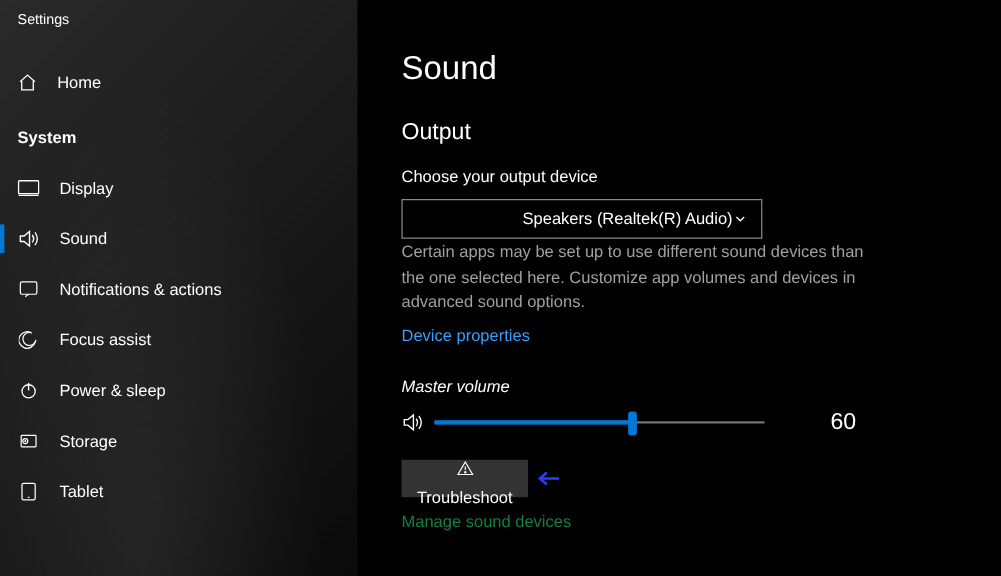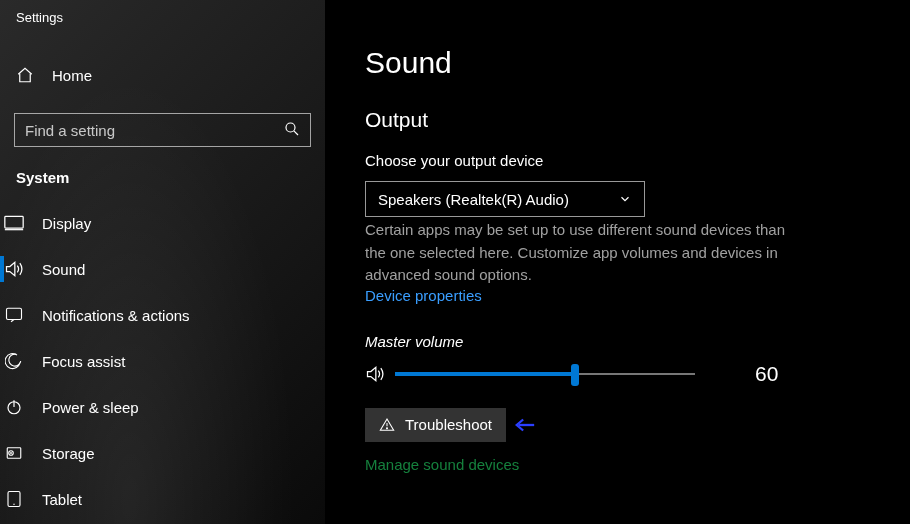--- a/index.html
+++ b/index.html
@@ -16,49 +16,49 @@
   .home-row .label { font-size: 15px; }
 
   .search-wrap { margin: 18px 14px 0 14px; position: relative; }
   .search-input { width: 100%; height: 34px; background: transparent; border: 1px solid rgba(255,255,255,0.6); color: #fff; font-size: 15px; padding: 0 36px 0 10px; outline: none; }
   .search-input::placeholder { color: rgba(255,255,255,0.75); }
   .search-icon { position:absolute; right:10px; top:7px; width:18px; height:18px; pointer-events:none; }
 
   .section-head { font-size: 15px; font-weight: 600; margin: 22px 0 14px 16px; }
 
   .nav { list-style:none; }
-  .nav-item { display:flex; align-items:center; gap:18px; height:46px; padding-left:4px; font-size:15px; cursor:pointer; position:relative; }
+  .nav-item { display:flex; align-items:center; gap:18px; height:46px; padding-left:16px; font-size:15px; cursor:pointer; position:relative; }
   .nav-item .icon { width:20px; display:flex; align-items:center; justify-content:center; }
   .nav-item.active::before { content:""; position:absolute; left:0; top:10px; bottom:10px; width:4px; background:#0078d4; }
   .highlight-oval { position:absolute; left:2px; top:2px; width:132px; height:40px; border-radius:50%; background:rgba(180,180,0,0.55); z-index:-1; }
 
   
   .main { flex:1; background:#000; padding: 46px 60px 0 40px; overflow:hidden; }
   .page-title { font-size: 30px; font-weight: 400; margin-bottom: 28px; }
   .section-title { font-size: 21px; font-weight: 400; margin-bottom: 20px; }
   .field-label { font-size: 15px; margin-bottom: 12px; }
 
-  .select { width: 280px; height: 36px; border:1px solid rgba(255,255,255,0.6); display:flex; align-items:center; justify-content:space-between; padding:11px 12px; font-size:15px; cursor:pointer; }
+  .select { width: 328px; height: 36px; border:1px solid rgba(255,255,255,0.6); display:flex; align-items:center; justify-content:flex-end; padding:11px 12px; font-size:15px; cursor:pointer; }
   .select .chev { width:14px; height:14px; }
 
   .help-text { font-size: 15px; color:#a0a0a0; line-height:1.5; margin-top:2px; max-width: 440px; }
-  .link { color:#3a9eff; font-size:15px; cursor:pointer; display:inline-block; }
+  .link { color:#3a9eff; font-size:15px; margin-top:10px; cursor:pointer; display:inline-block; }
   .link2 { color:#15803d; font-size:15px; margin-top:14px; cursor:pointer; display:inline-block; }
 
   .vol-label { font-size:15px; margin-top:28px;font-style:italic; }
   .vol-row { display:flex; align-items:center; margin-top:12px; }
   .vol-icon { width:20px; margin-right:10px; }
   .slider { position:relative; width:300px; height:20px; }
   .track-full { position:absolute; left:0; right:0; top:9px; height:2px; background:#777; }
   .track-fill { position:absolute; left:0; top:8px; height:4px; background:#0078d4; width:60%; }
   .thumb { position:absolute; top:0; width:8px; height:22px; background:#0078d4; border-radius:3px; left:calc(60% - 4px); }
   .vol-value { margin-left:60px; font-size:21px; }
 
   .troubleshoot-row { margin-top:22px; display:flex; align-items:center; gap:8px; }
-  .troubleshoot-btn { background:#333; border:none; color:#fff; height:34px; padding:0 14px; font-size:15px; display:inline-flex; align-items:center; gap:10px; cursor:pointer; }
+  .troubleshoot-btn { background:#333; border:none; color:#fff; height:34px; padding:0 14px; font-size:15px; display:inline-flex; align-items:center; gap:10px; cursor:pointer;flex-direction:column; }
   .troubleshoot-btn svg { width:16px; height:16px; }
   .blue-arrow { width:22px; height:16px; }
 
   svg { display:block; }
 </style>
 </head>
 <body>
 
 <div class="app">
   <aside class="sidebar">
@@ -67,29 +67,20 @@
     <div class="home-row">
       <span class="icon">
         <svg width="18" height="18" viewBox="0 0 24 24" fill="none" stroke="#fff" stroke-width="1.6">
             <path d="M3 11 L12 3 L21 11"></path>
             <path d="M5 10 V21 H19 V10"></path>
           </svg>
       </span>
       <span class="label">Home</span>
     </div>
 
-    <div class="search-wrap">
-      <input class="search-input" placeholder="Find a setting" style="">
-      <span class="search-icon">
-        <svg viewBox="0 0 24 24" width="18" height="18" fill="none" stroke="#fff" stroke-width="1.6">
-            <circle cx="10" cy="10" r="6"></circle>
-            <line x1="20" y1="20" x2="14.5" y2="14.5"></line>
-          </svg>
-      </span>
-    </div>
 
     <div class="section-head">System</div>
 
     <ul class="nav">
       <li class="nav-item">
         <span class="icon">
           <svg width="20" height="16" viewBox="0 0 24 18" fill="none" stroke="#fff" stroke-width="1.5">
               <rect x="1" y="1" width="22" height="14" rx="1"></rect>
               <line x1="1" y1="17" x2="23" y2="17"></line>
             </svg>

